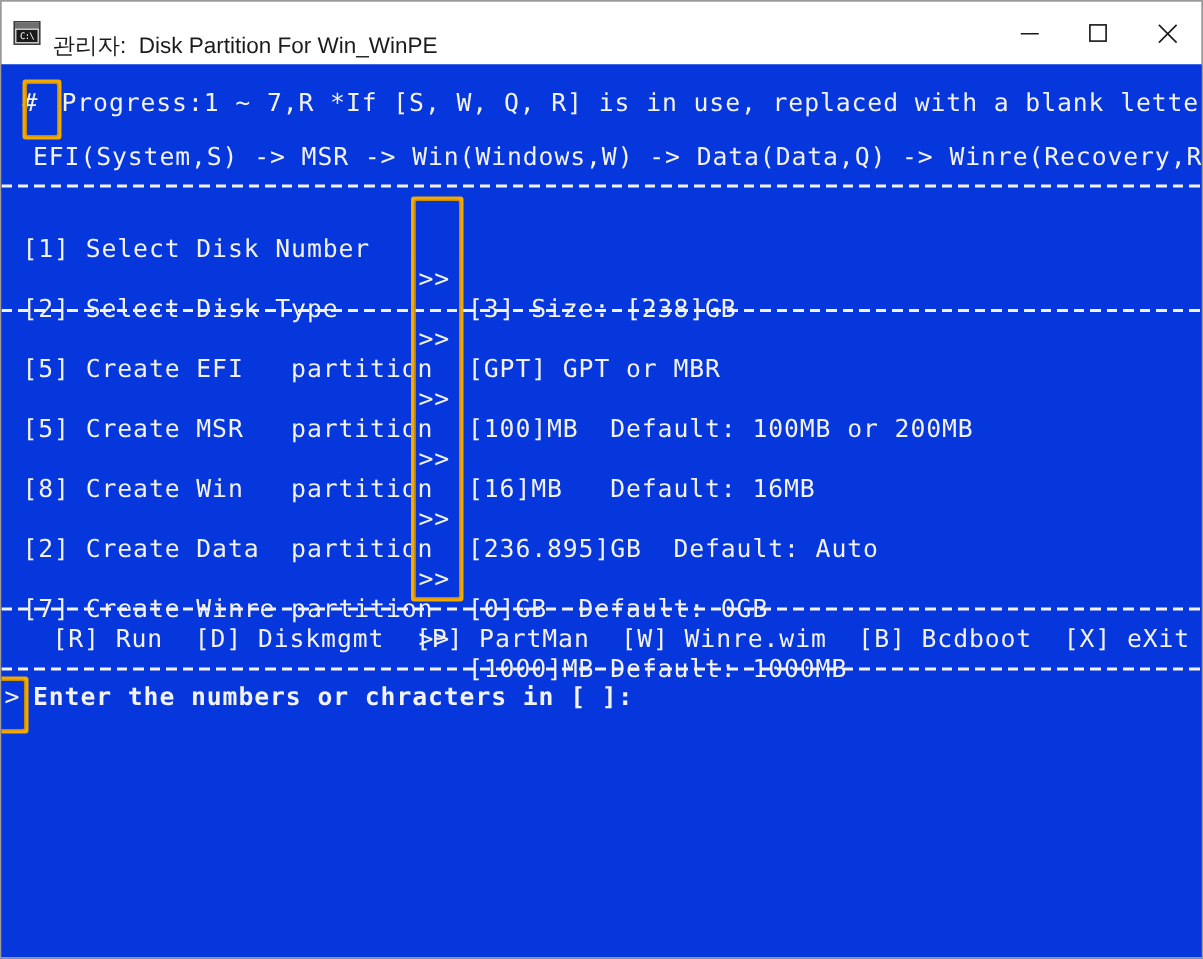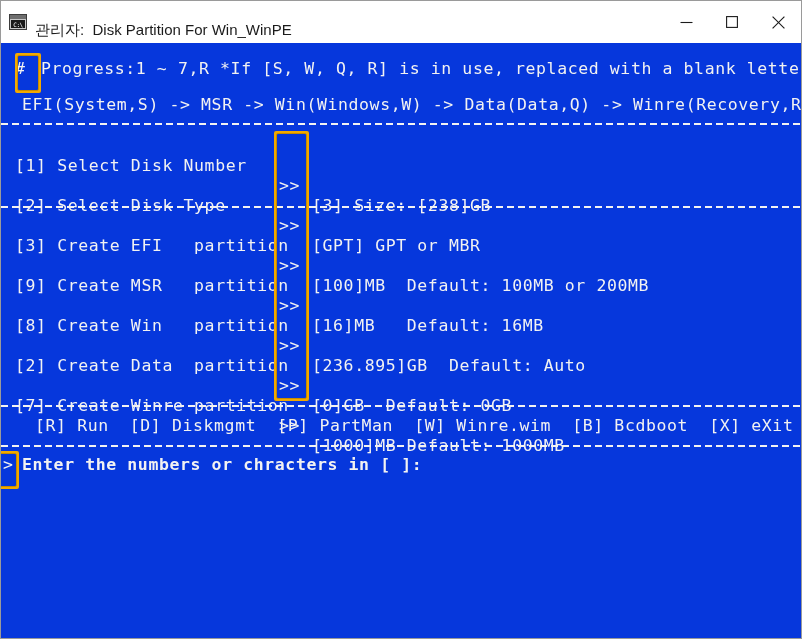--- a/index.html
+++ b/index.html
@@ -204,26 +204,26 @@
     </div>
     <div class="row" style="top:133px;">
       <span class="c-label">[2] Select Disk Type</span>
       <span class="c-arrow">&gt;&gt;</span>
       <span class="c-value">[GPT] GPT or MBR</span>
     </div>
 
     <div class="sep" style="top:163px;"></div>
 
     <div class="row" style="top:173px;">
-      <span class="c-label">[3] Create EFI   partition</span>
+      <span class="c-label">[5] Create EFI   partition</span>
       <span class="c-arrow">&gt;&gt;</span>
       <span class="c-value">[100]MB  Default: 100MB or 200MB</span>
     </div>
     <div class="row" style="top:213px;">
-      <span class="c-label">[9] Create MSR   partition</span>
+      <span class="c-label">[5] Create MSR   partition</span>
       <span class="c-arrow">&gt;&gt;</span>
       <span class="c-value">[16]MB   Default: 16MB</span>
     </div>
     <div class="row" style="top:253px;">
       <span class="c-label">[8] Create Win   partition</span>
       <span class="c-arrow">&gt;&gt;</span>
       <span class="c-value">[236.895]GB  Default: Auto</span>
     </div>
     <div class="row" style="top:293px;">
       <span class="c-label">[2] Create Data  partition</span>

